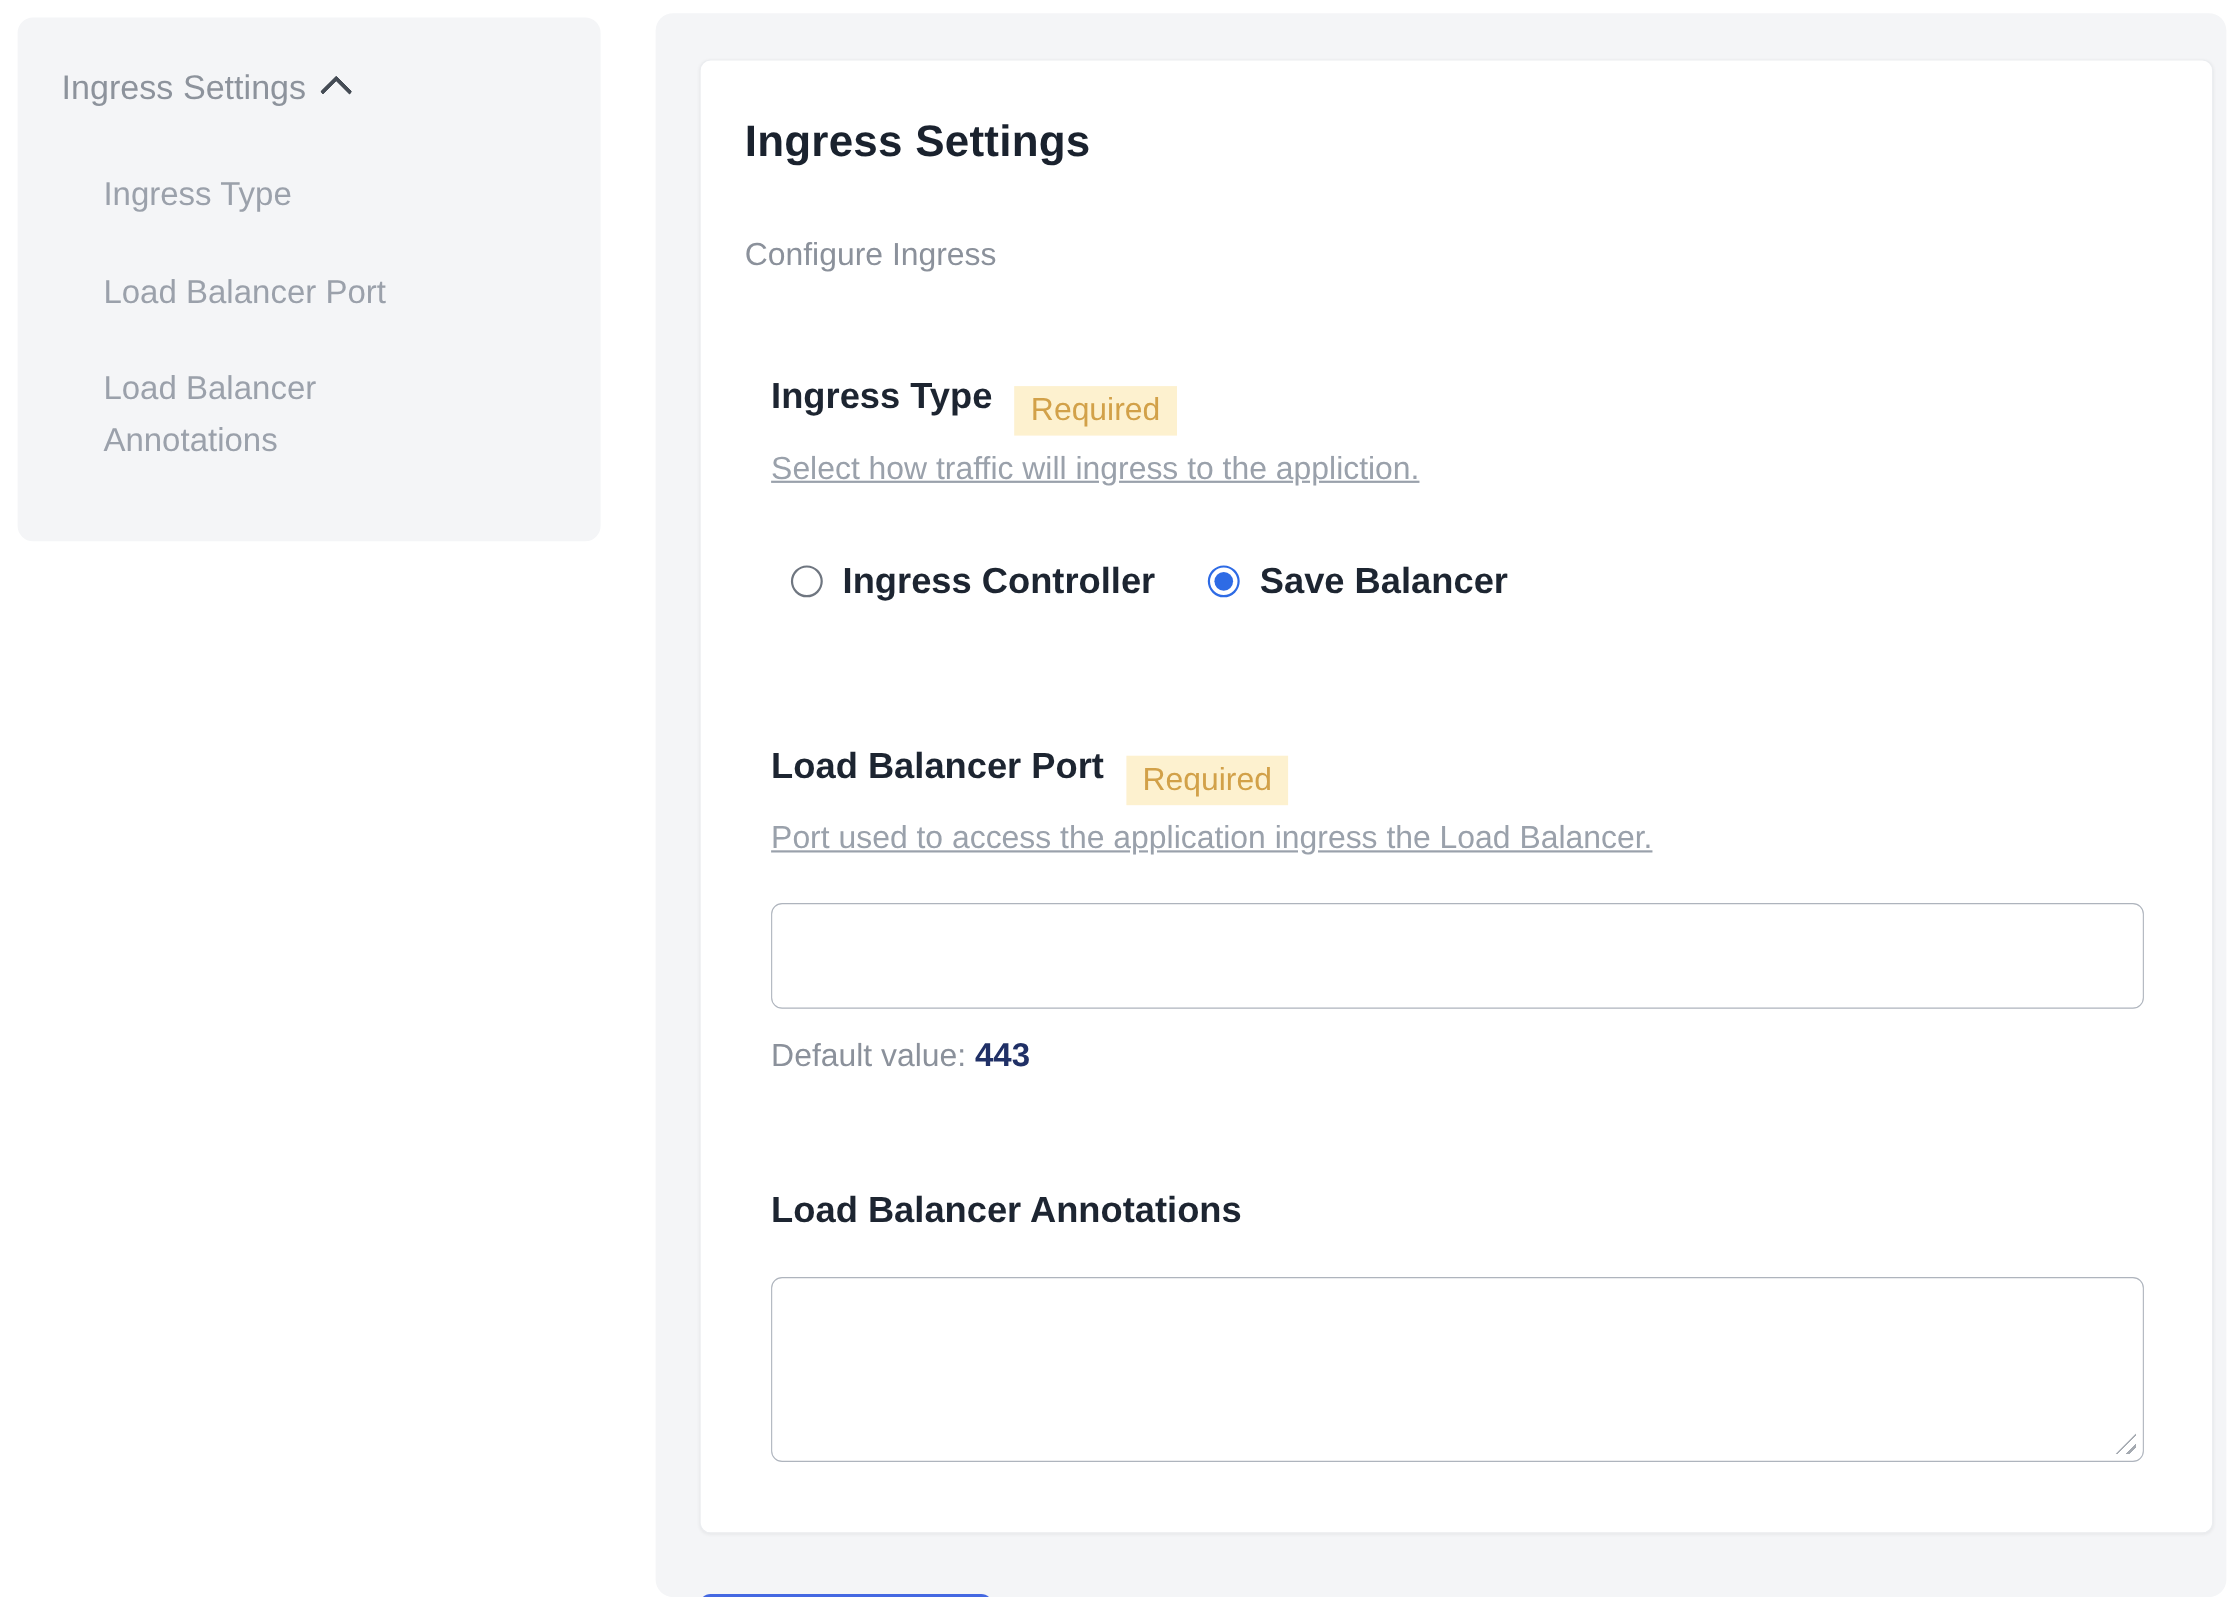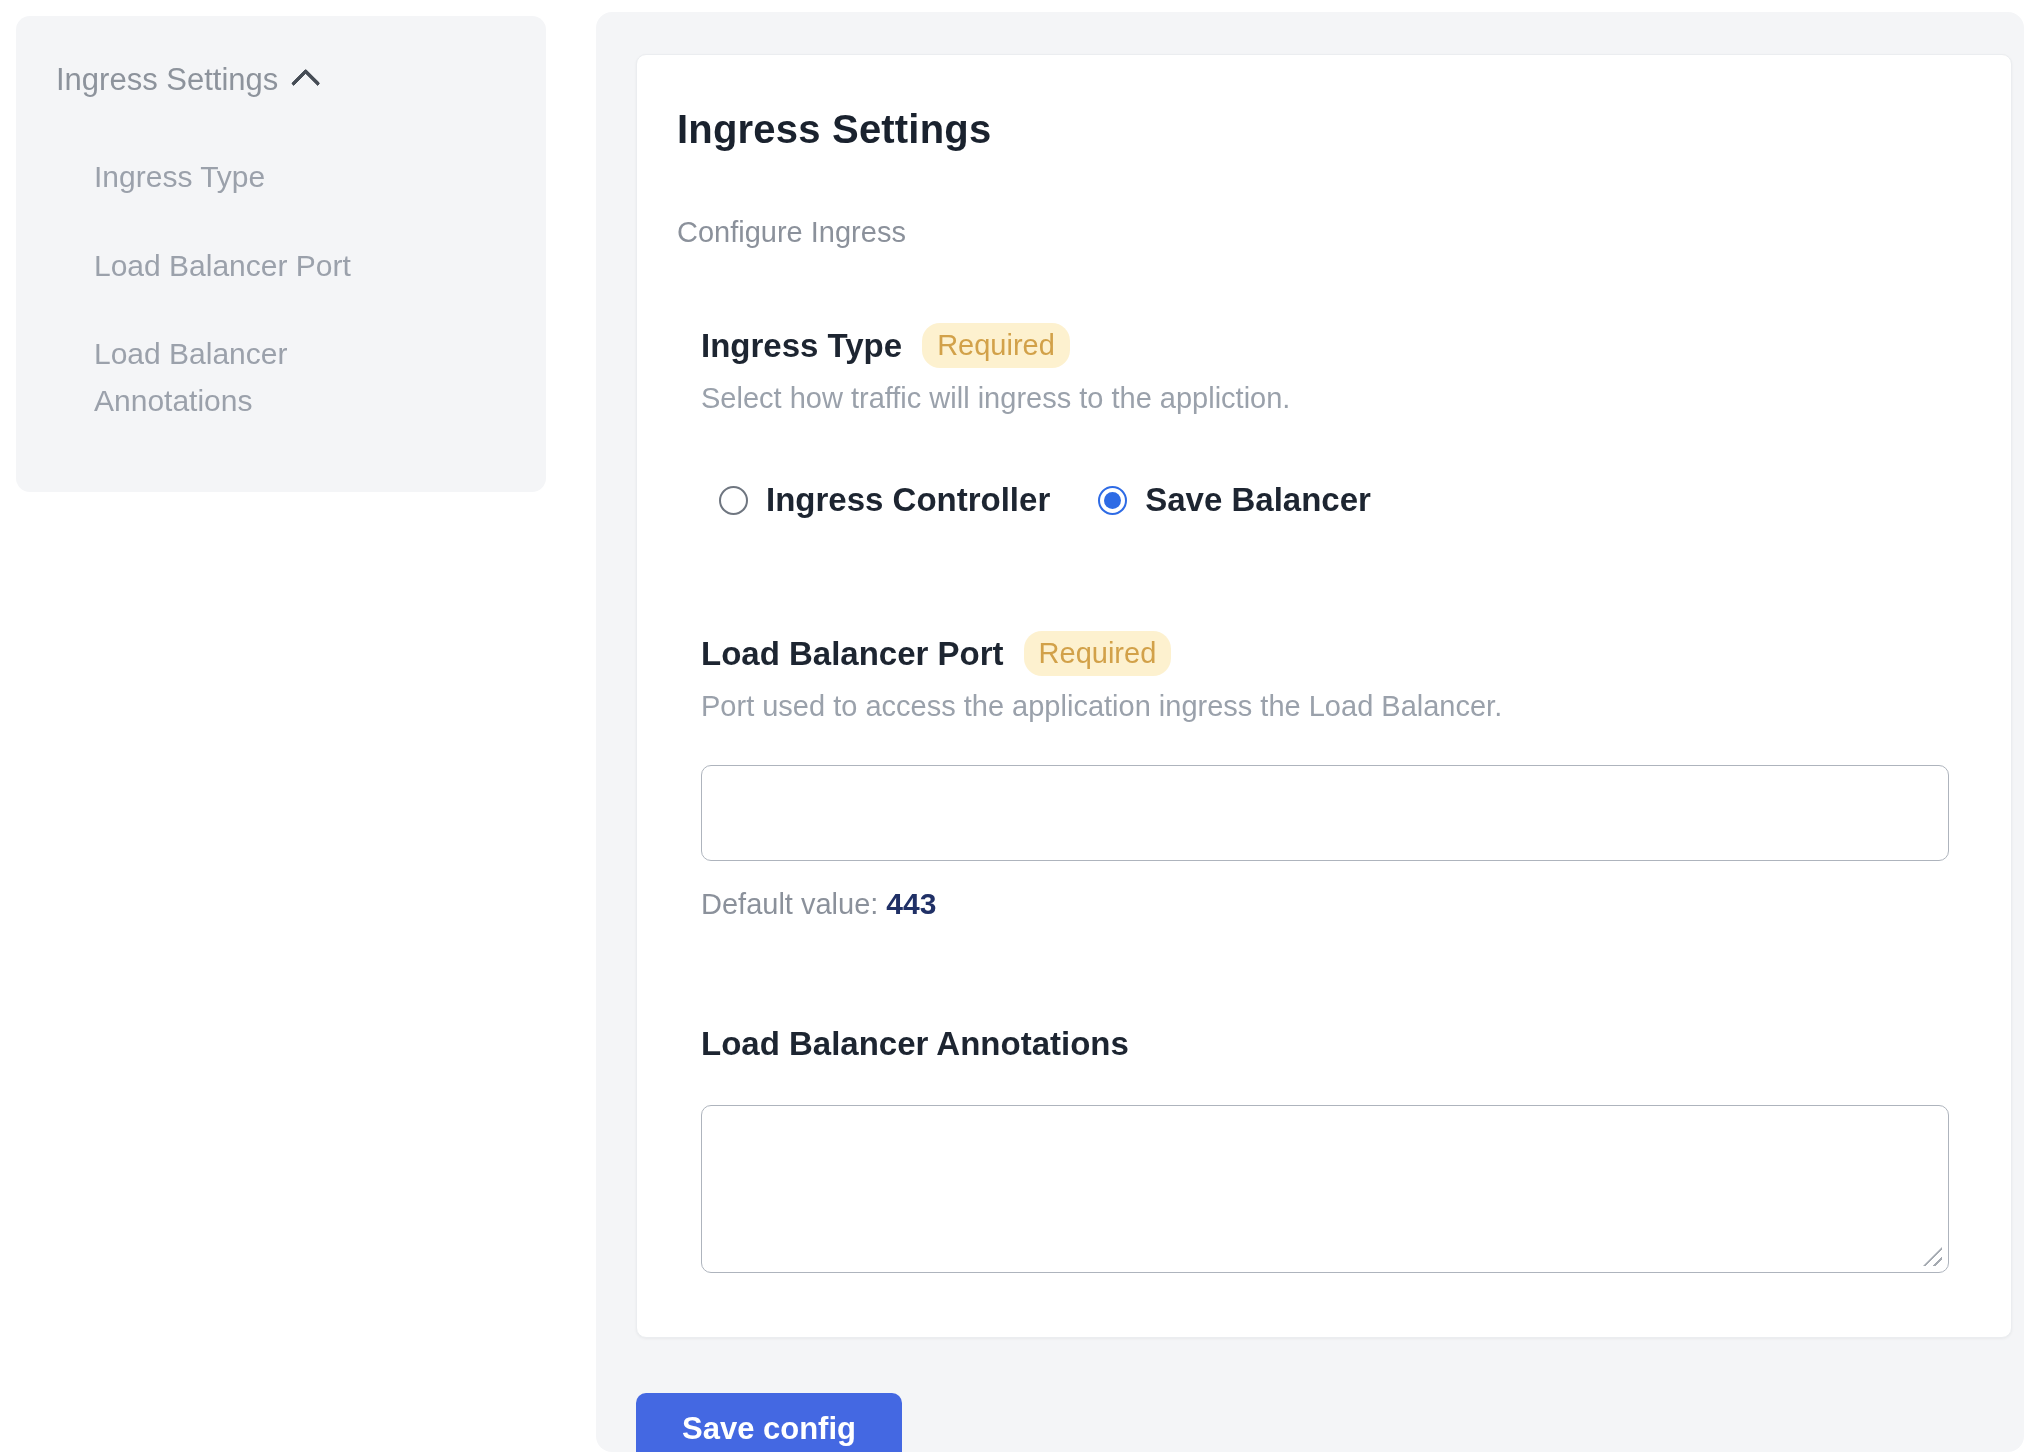--- a/index.html
+++ b/index.html
@@ -104,26 +104,28 @@
   .section-label {
     font-size: 33px;
     font-weight: 700;
     color: #1d2531;
   }
   .badge {
     font-size: 29px;
     color: #d2a149;
     background: #fdf1cf;
     padding: 6px 15px;
-    border-radius: 18px;
+    border-radius: 0;
+    margin-top: 28px;
   }
   .section-desc {
     margin: 14px 0 0 0;
     font-size: 29px;
     color: #9aa1ab;
+    text-decoration: underline;
   }
 
   
   .radio-row {
     display: flex;
     align-items: center;
     gap: 48px;
     margin-top: 66px;
     padding-left: 18px;
   }

